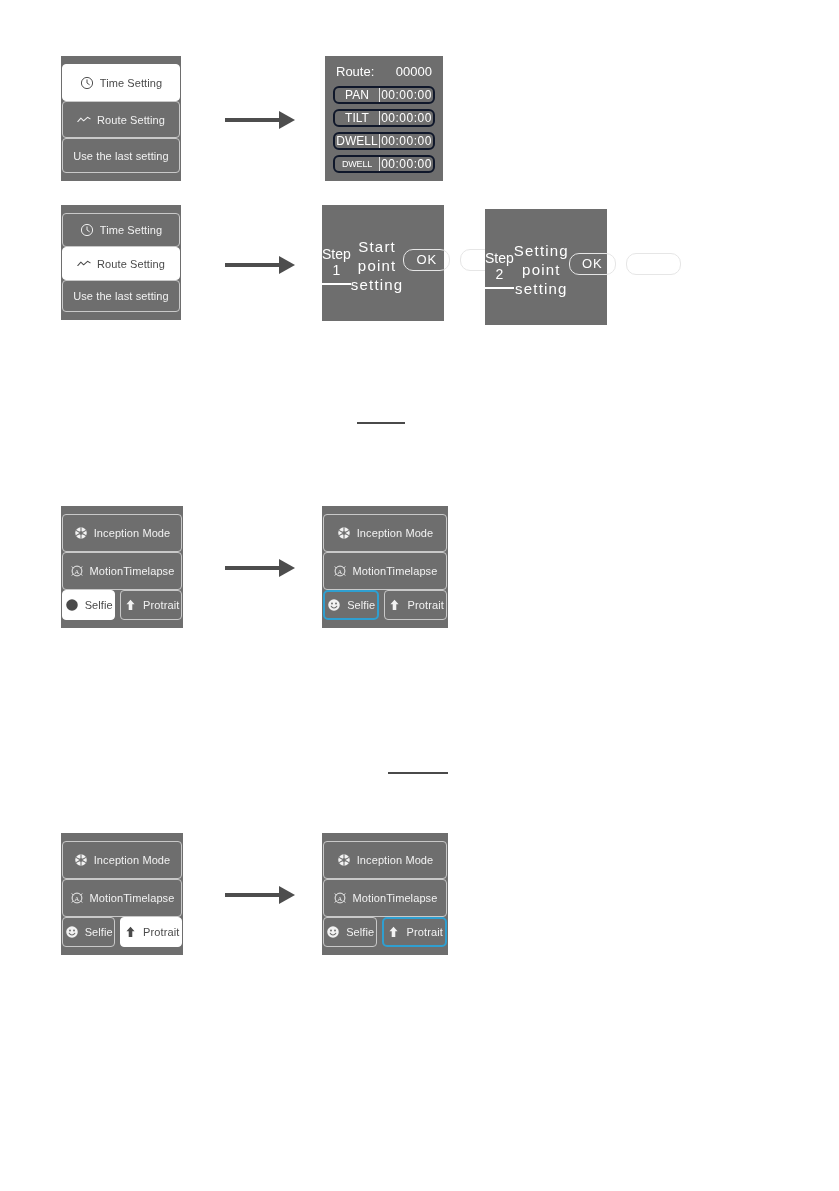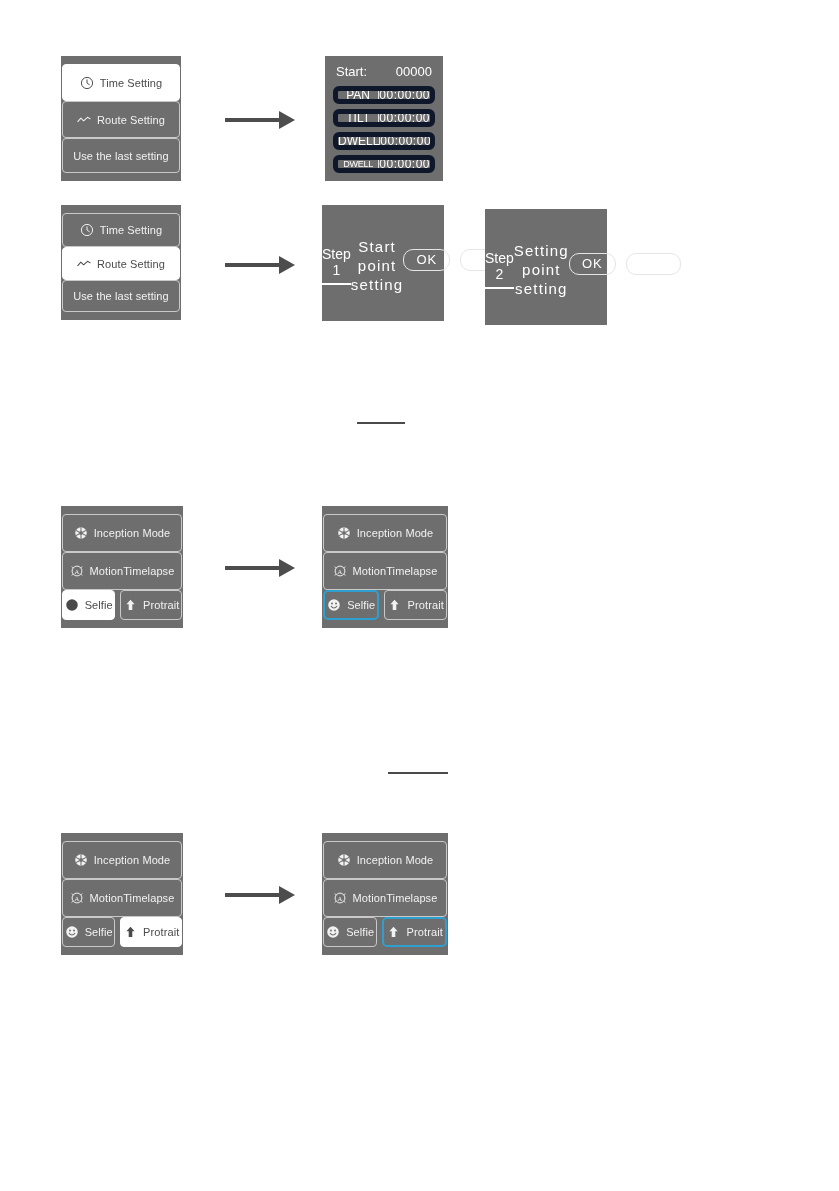--- a/index.html
+++ b/index.html
@@ -88,21 +88,21 @@
     gap: 5px;
   }
   .photos-head {
     display: flex;
     justify-content: space-between;
     color: #ffffff;
     font-size: 13px;
     padding: 1px 3px 2px 3px;
   }
   .param-row {
-    border: 5px solid #0f172a;
+    border: 2px solid #0f172a;
     border-radius: 6px;
     display: flex;
     align-items: stretch;
     height: 20px;
     color: #ffffff;
     font-size: 12px;
     overflow: hidden;
     text-align: right;
   }
   .param-key {
@@ -221,21 +221,21 @@
   </div>
 </div>
 
 <div class="arrow" style="left:225px; top:112px; width:70px;">
   <span class="shaft"></span>
   <span class="head"></span>
 </div>
 
 <div class="panel photos-panel" style="left:325px; top:56px; width:118px; height:125px;">
   <div class="photos-head">
-    <span>Start:</span>
+    <span>Route:</span>
     <span>00000</span>
   </div>
 
   <div class="param-row">
     <span class="param-key">PAN</span>
     <span class="param-val">00:00:00</span>
   </div>
   <div class="param-row">
     <span class="param-key">TILT</span>
     <span class="param-val">00:00:00</span>

